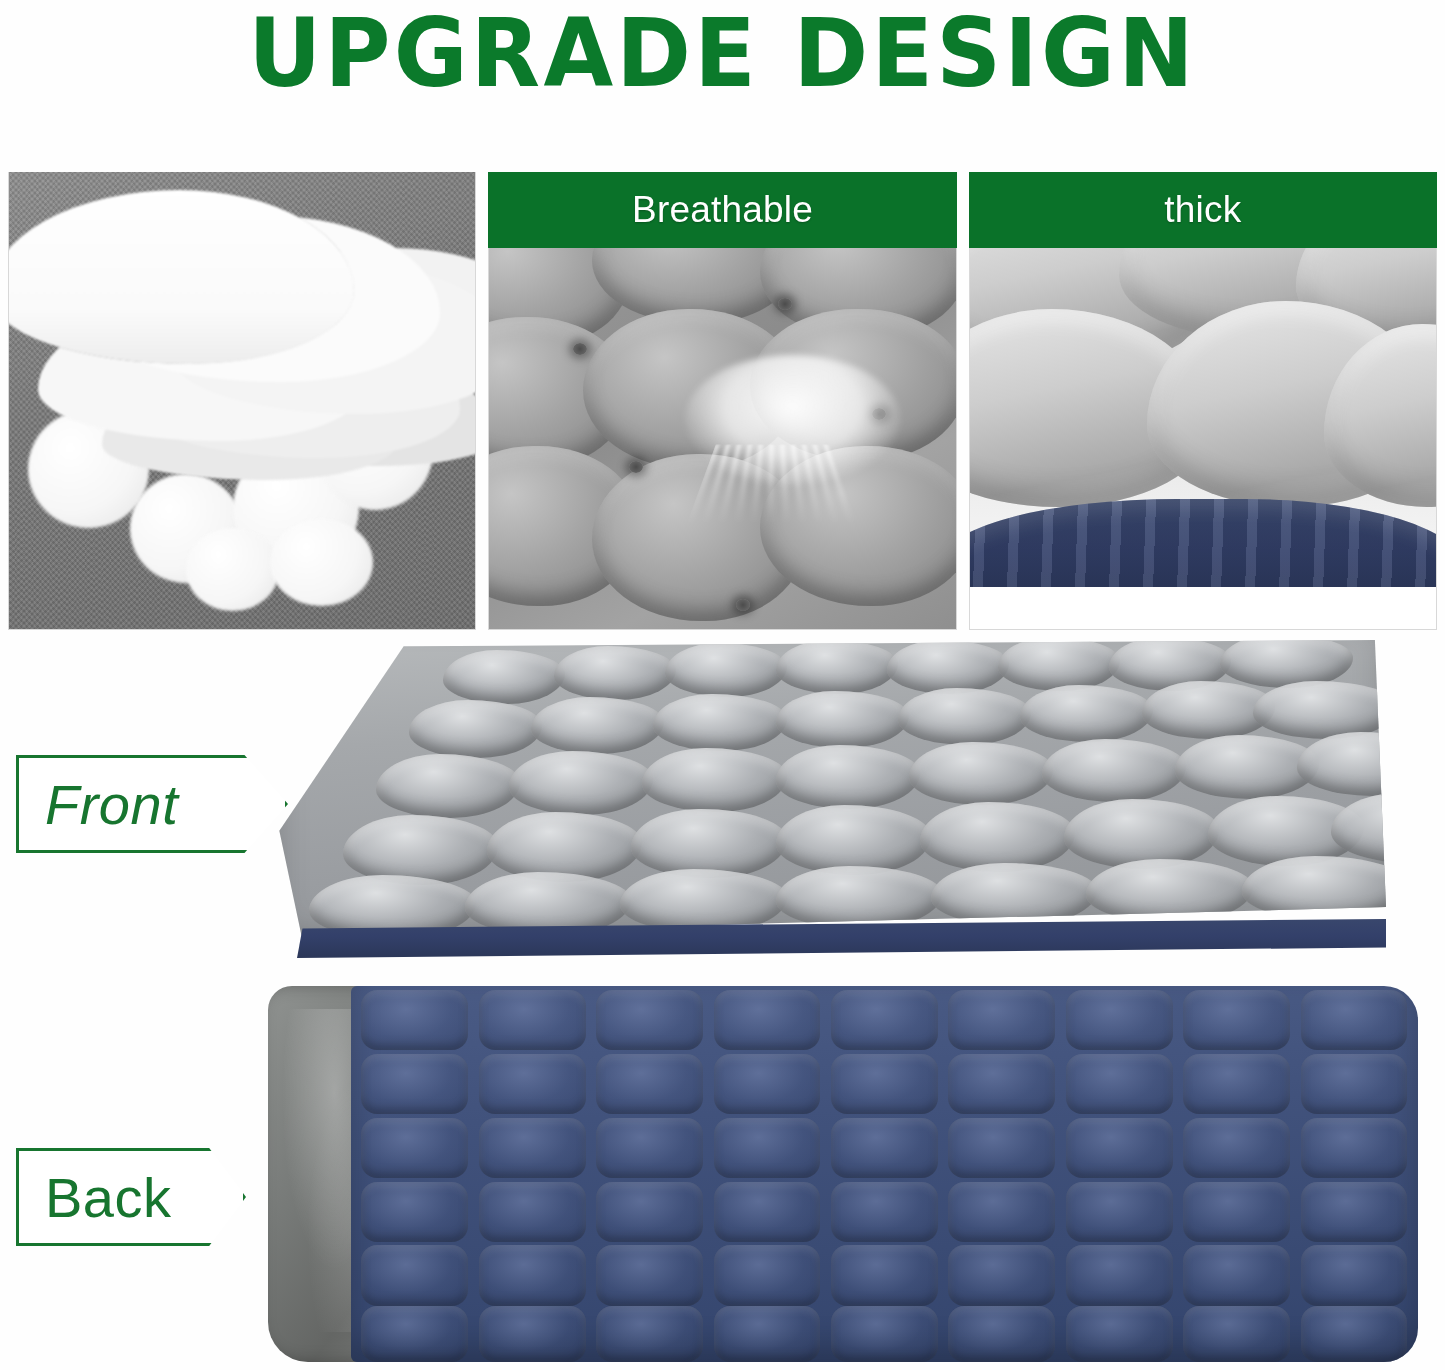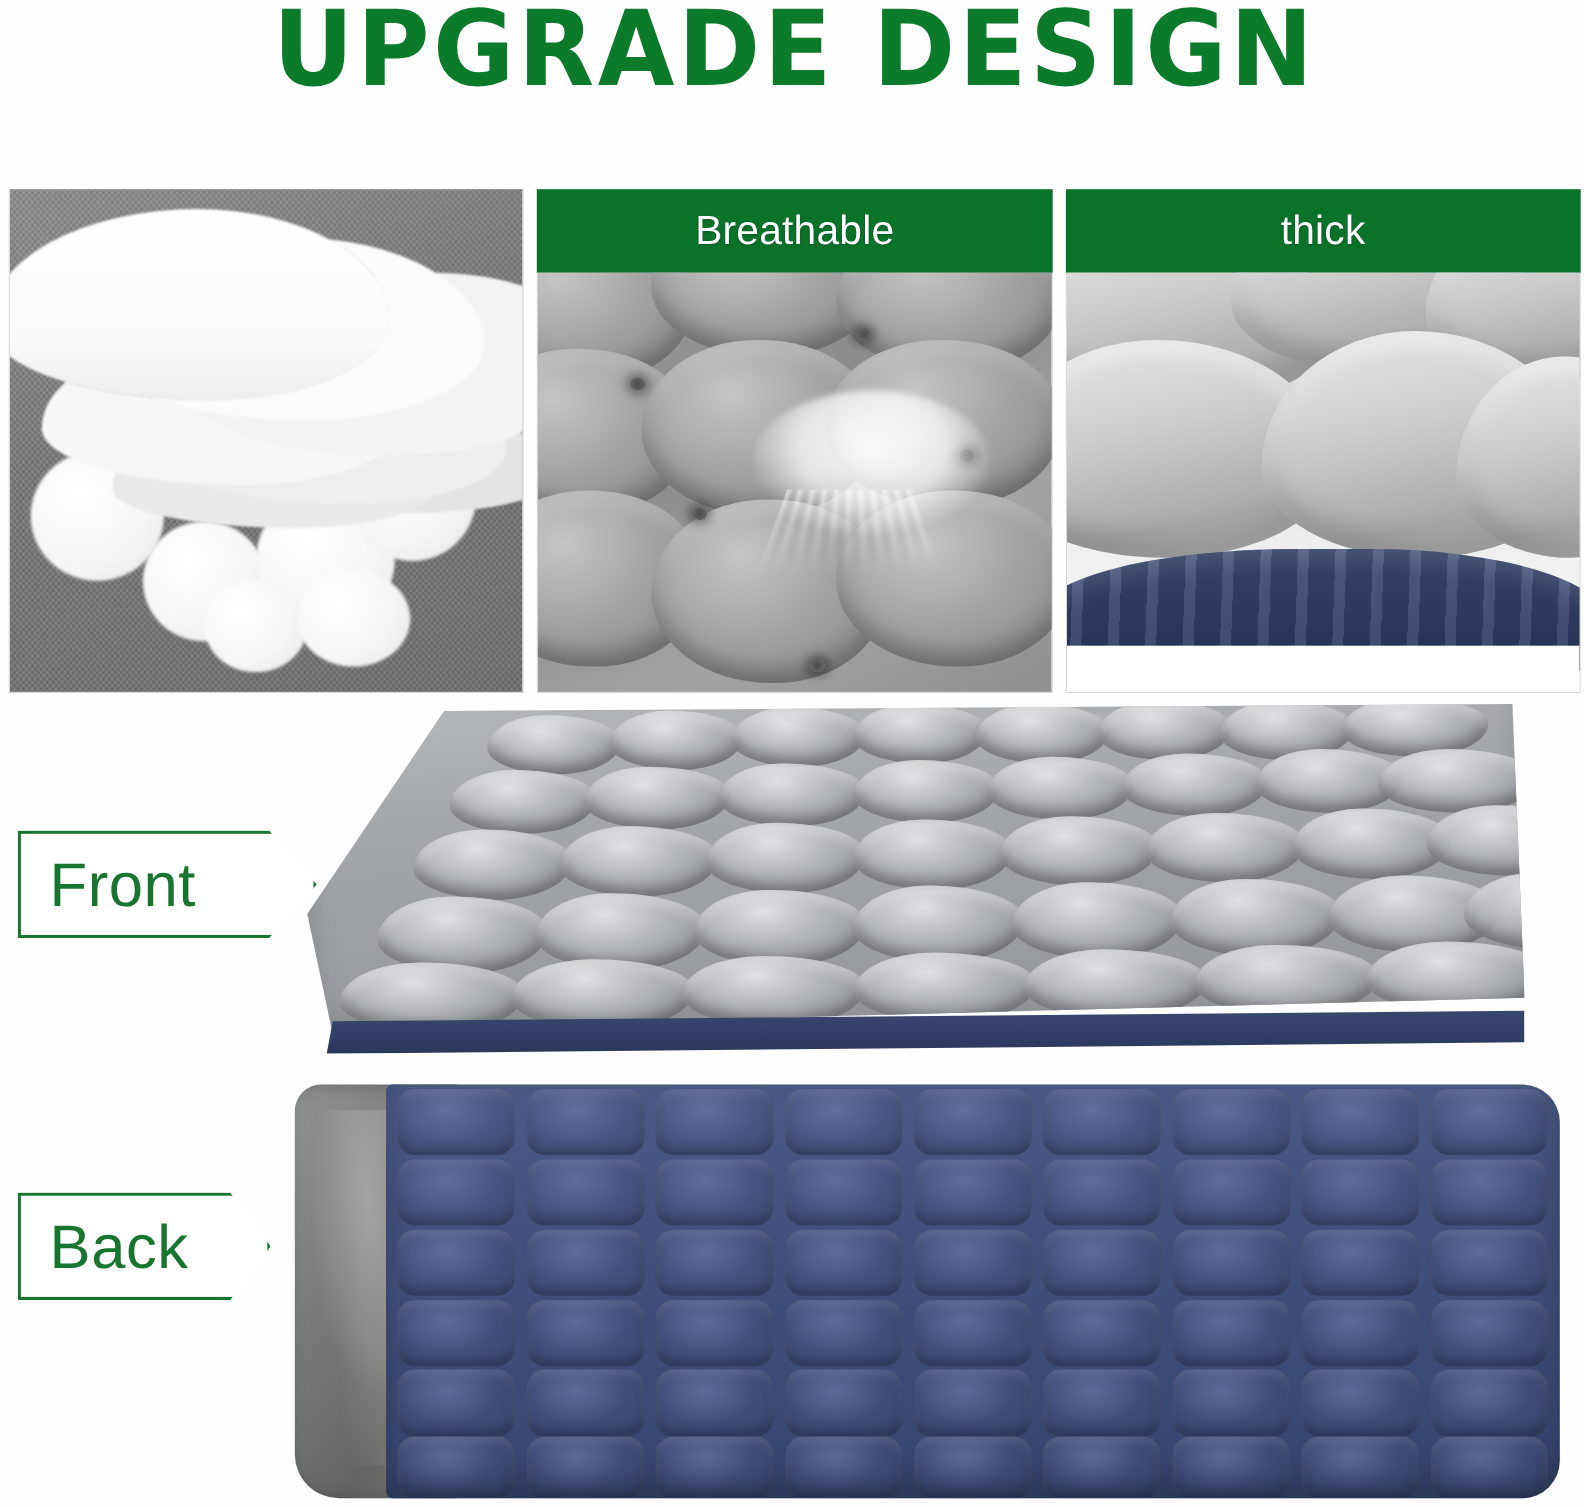--- a/index.html
+++ b/index.html
@@ -19,21 +19,21 @@
     height: 1370px;
     background: #fefefe;
   }
 
   
   .title-wrap {
     position: absolute;
     top: 0px; left: 0; right: 0;
     height: 100px;
     display: flex;
-    align-items: flex-start;
+    align-items: flex-end;
     justify-content: center;
   }
   .title {
     font-family: "DejaVu Sans", sans-serif;
     font-weight: 900;
     font-size: 85px;
     line-height: 92px;
     letter-spacing: 3px;
     color: #0b7a2b;
     transform: scaleX(1.06) scaleY(1.12);
@@ -216,22 +216,22 @@
     padding-left: 26px;
     clip-path: polygon(0 0, 84% 0, 100% 50%, 84% 100%, 0 100%);
     box-shadow: 0 0 0 0 transparent;
   }
   .arrow-tag .tag-text {
     color: #17752f;
     font-size: 56px;
     font-weight: 400;
     letter-spacing: 0.5px;
   }
-  #tag-front { left: 16px; top: 755px; width: 272px; height: 98px; }
-  #tag-back  { left: 16px; top: 1084px; width: 230px; height: 98px; }
+  #tag-front { left: 16px; top: 755px; width: 272px; height: 98px; font-style: italic; }
+  #tag-back  { left: 16px; top: 1148px; width: 230px; height: 98px; }
 
   
   .front-img {
     position: absolute;
     left: 276px; top: 640px;
     width: 1110px; height: 318px;
   }
   .front-body {
     position: absolute;
     inset: 0;

